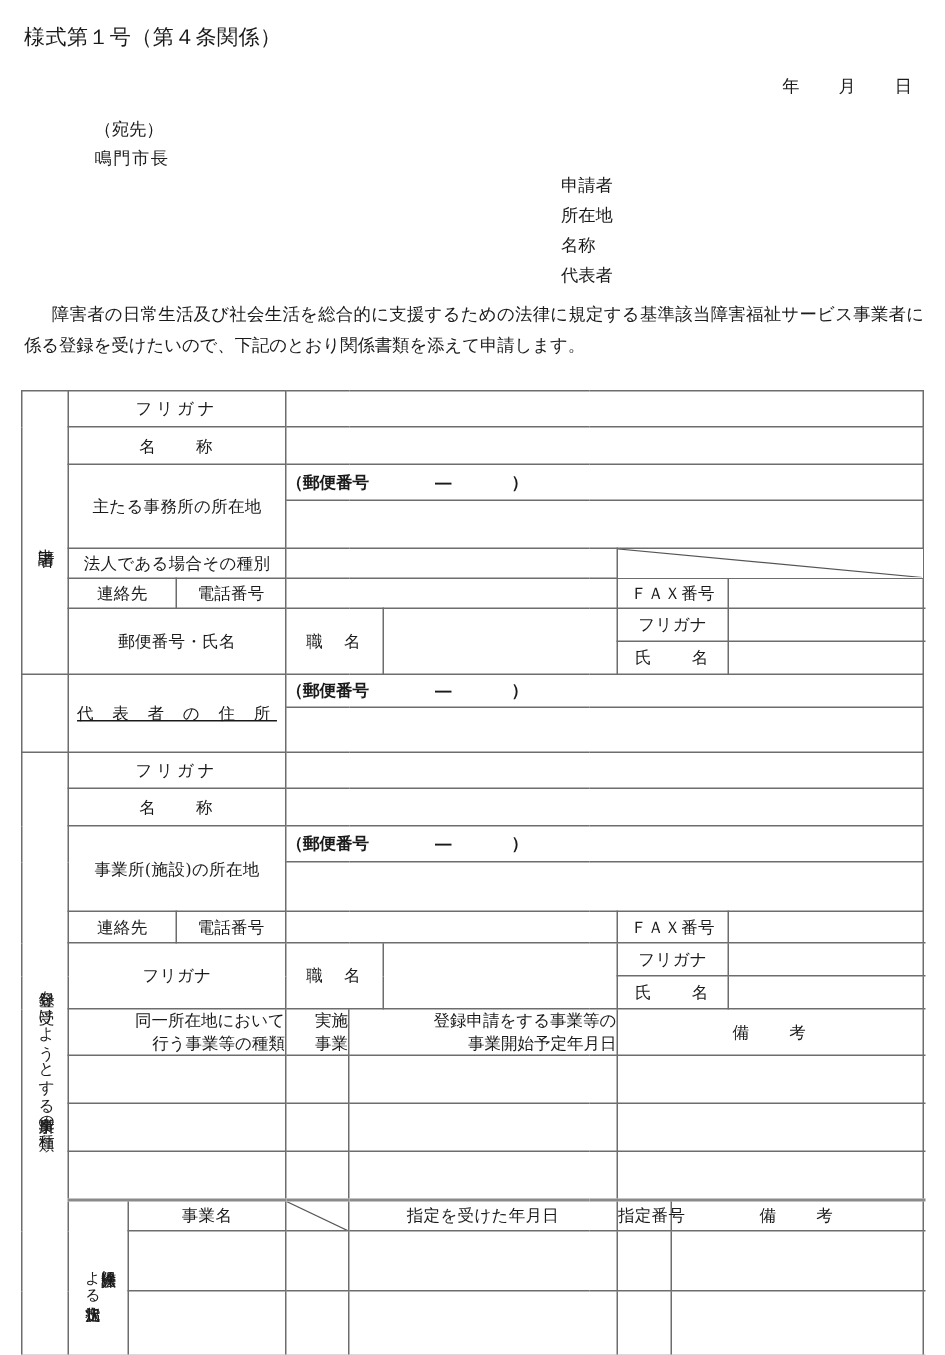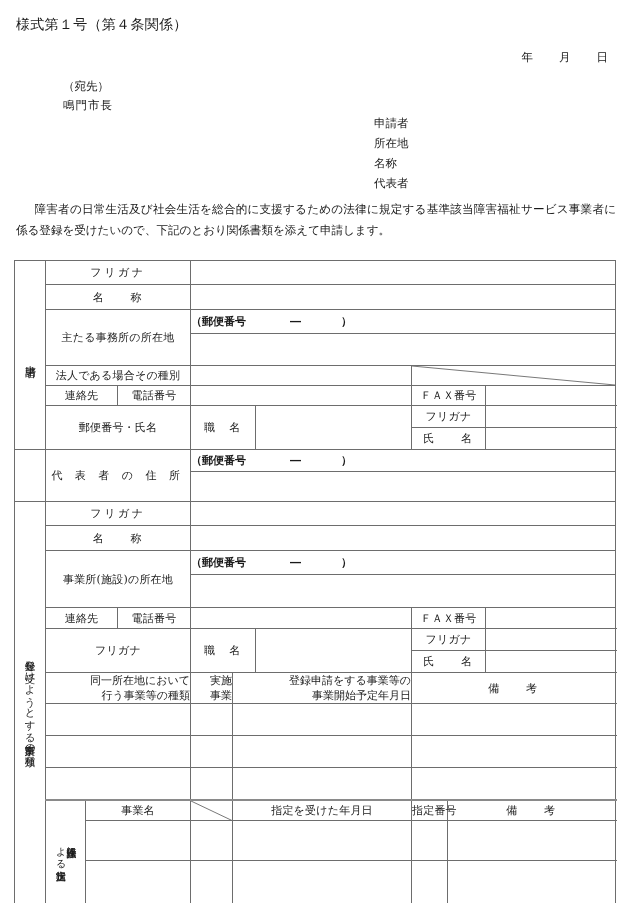--- a/index.html
+++ b/index.html
@@ -108,21 +108,21 @@
     background: #fff;
   }
   .lbl {
     text-align: center;
     white-space: nowrap;
     font-size: 11px;
     letter-spacing: 0.2px;
   }
   .lbl-wide { letter-spacing: 2.6px; }
   .lbl-w2   { letter-spacing: 1.6px; }
-  .lbl-sp   { letter-spacing: 4.5px; }
+  .lbl-sp   { letter-spacing: 4.5px; text-decoration: underline; }
   .lbl-two {
     line-height: 15px;
     white-space: normal;
     text-align: right;
     padding: 2px 2px;
   }
   .val { text-align: left; }
   .postal {
     font-size: 11px;
     padding: 3px 0 0 6px;

